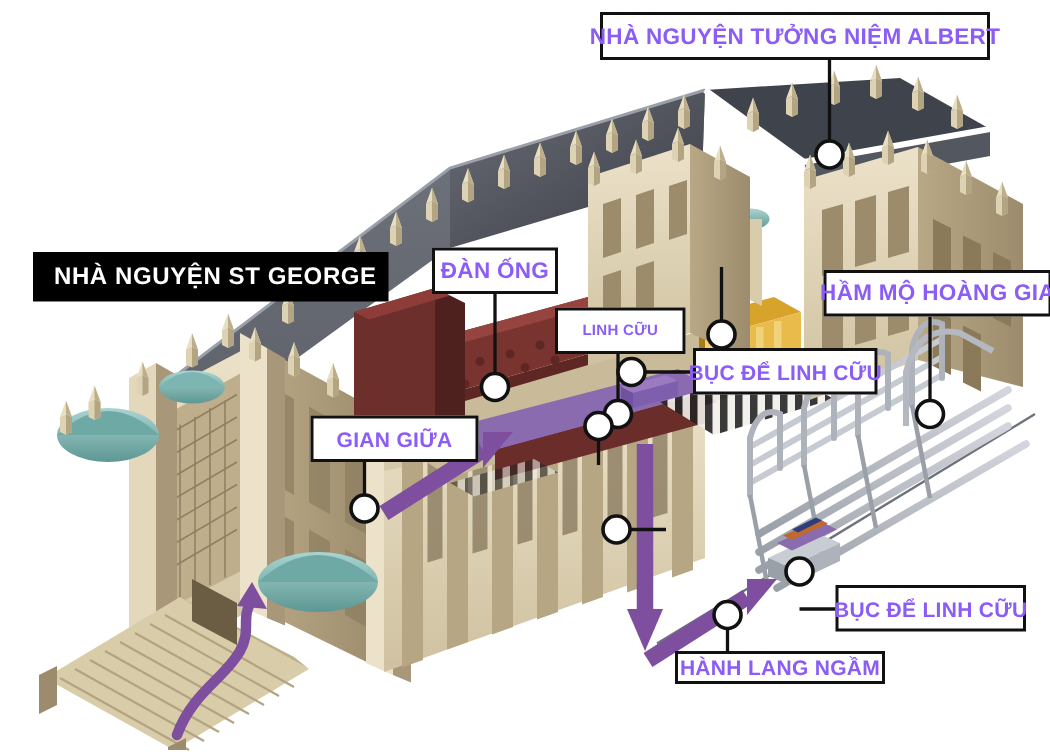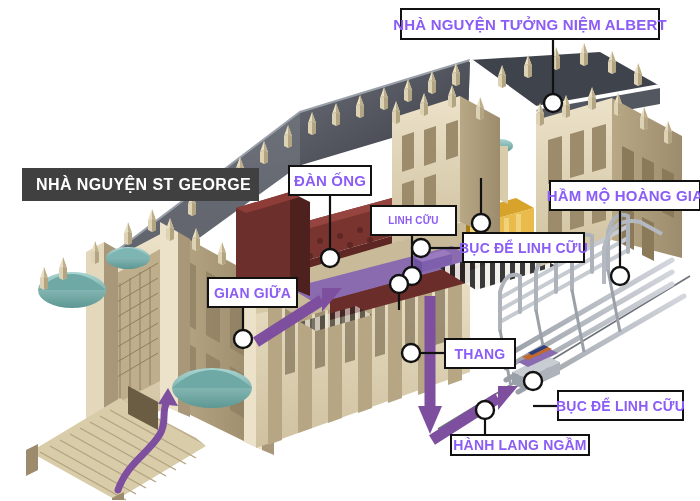--- a/index.html
+++ b/index.html
@@ -15,21 +15,21 @@
     font-weight:bold;
     font-family:"Liberation Sans",sans-serif;
     letter-spacing:.2px;
     white-space:nowrap;
     display:flex;align-items:center;justify-content:center;
     box-sizing:border-box;
     z-index:40;
   }
   .banner{
     position:absolute;
-    background:#404040;
+    background:#000000;
     color:#ffffff;
     font-weight:bold;
     font-family:"Liberation Sans",sans-serif;
     display:flex;align-items:center;
     padding-left:14px;
     box-sizing:border-box;
     letter-spacing:.4px;
     z-index:41;
   }
   svg{display:block;}
@@ -393,22 +393,21 @@
 
   <div class="cal-box" style="left:288px;top:165px;width:84px;height:31px;font-size:15px;">ĐÀN ỐNG</div>
 
 
   <div class="cal-box" style="left:549px;top:180px;width:152px;height:31px;font-size:15px;">HẦM MỘ HOÀNG GIA</div>
 
   <div class="cal-box" style="left:370px;top:205px;width:87px;height:31px;font-size:10px;">LINH CỮU</div>
 
   <div class="cal-box" style="left:462px;top:232px;width:123px;height:31px;font-size:14px;">BỤC ĐỂ LINH CỮU</div>
 
-  <div class="cal-box" style="left:207px;top:277px;width:91px;height:31px;font-size:14px;">GIAN GIỮA</div>
-
-
-  <div class="cal-box" style="left:444px;top:338px;width:72px;height:31px;font-size:14px;">THANG</div>
+  <div class="cal-box" style="left:207px;top:277px;width:112px;height:31px;font-size:14px;">GIAN GIỮA</div>
+
+
 
   <div class="cal-box" style="left:557px;top:390px;width:127px;height:31px;font-size:14px;">BỤC ĐỂ LINH CỮU</div>
 
   <div class="cal-box" style="left:450px;top:434px;width:140px;height:22px;font-size:14px;">HÀNH LANG NGẦM</div>
 
 </div>
 
 </body></html>

